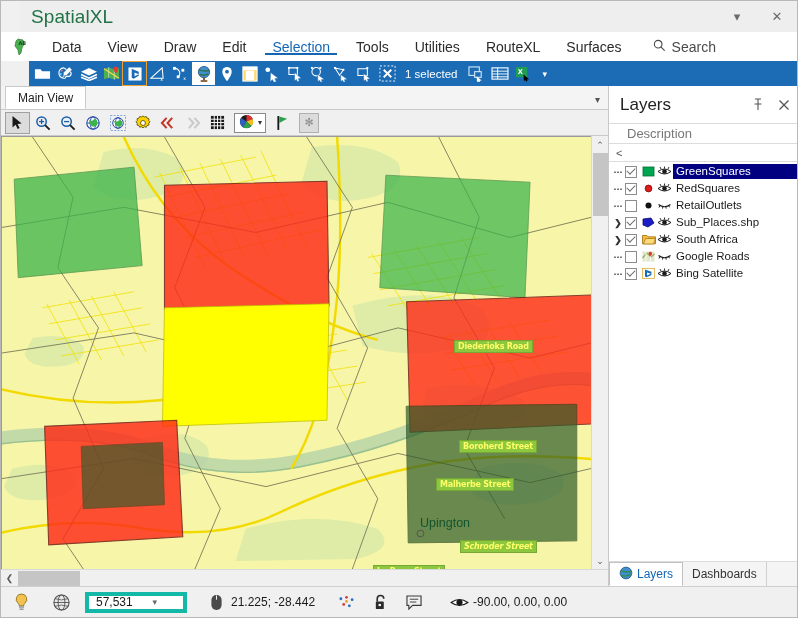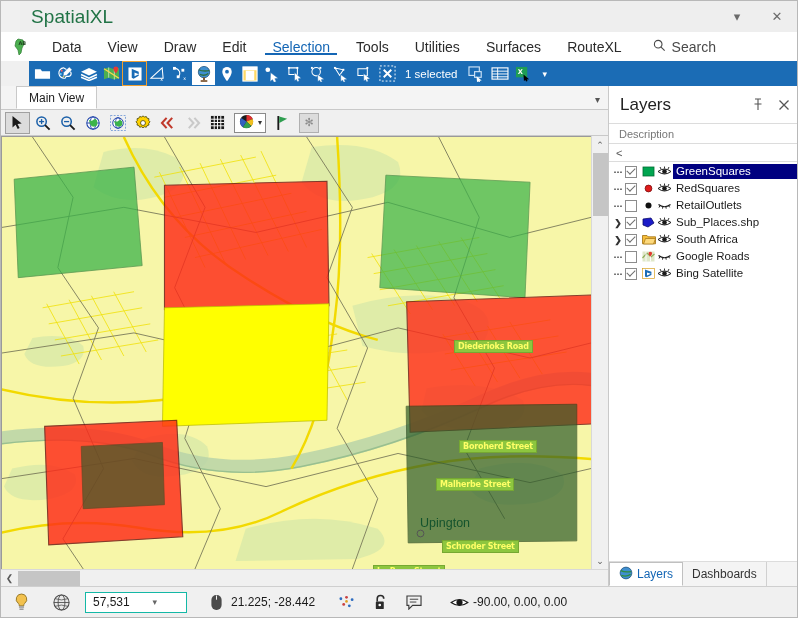--- a/index.html
+++ b/index.html
@@ -140,21 +140,21 @@
     flex: 0 0 auto;
   }
   .doctab {
     height: 23px;
     padding: 0 12px;
     display: flex; align-items: center;
     font-size: 12px;
     background: #ffffff;
     border: 1px solid #c9c9c9;
     border-bottom: 1px solid #ffffff;
-    margin-left: 15px;
+    margin-left: 4px;
     color: #222;
   }
   .tabstrip-caret {
     position: absolute; right: 8px; bottom: 4px;
     color: #555; font-size: 10px;
   }
 
   .maptools {
     height: 26px;
     background: #f0f0f0;
@@ -270,23 +270,23 @@
   .panel-title { font-size: 17px; color: #222; flex: 1 1 auto; }
   .panel-btn {
     width: 26px; height: 26px;
     display: flex; align-items: center; justify-content: center;
     color: #555; font-size: 12px;
   }
   .panel-desc {
     height: 20px;
     border-bottom: 1px solid #dcdcdc;
     display: flex; align-items: center;
-    padding-left: 10px;
+    padding-left: 18px;
     color: #777;
-    font-size: 11px;
+    font-size: 13px;
     flex: 0 0 auto;
   }
   .panel-collapse {
     height: 18px;
     border-bottom: 1px solid #dcdcdc;
     display: flex; align-items: center;
     padding-left: 7px;
     color: #555;
     font-size: 11px;
     flex: 0 0 auto;
@@ -366,21 +366,21 @@
     flex: 0 0 auto;
     gap: 0;
   }
   .sb-icon {
     width: 40px; height: 31px;
     display: flex; align-items: center; justify-content: center;
     flex: 0 0 auto;
   }
   .sb-combo {
     width: 102px; height: 21px;
-    border: 1px solid #14b8a6;
+    border: 4px solid #14b8a6;
     background: #ffffff;
     display: flex; align-items: center;
     padding: 0 2px 0 7px;
     margin-left: 4px;
     flex: 0 0 auto;
   }
   .sb-combo span { flex: 1 1 auto; font-size: 12px; color: #1a1a1a; }
   .sb-combo .car { color: #666; font-size: 9px; padding-right: 4px; }
   .sb-text { font-size: 12px; color: #1a1a1a; white-space: nowrap; }
   .sb-gap { width: 14px; flex: 0 0 auto; }
@@ -405,22 +405,22 @@
         <text x="8.5" y="7.5" font-size="5" fill="#1b3f1b" font-family="DejaVu Sans" font-weight="bold">AB</text>
       </svg>
     </div>
     <div class="menu-item">Data</div>
     <div class="menu-item">View</div>
     <div class="menu-item">Draw</div>
     <div class="menu-item">Edit</div>
     <div class="menu-item active">Selection</div>
     <div class="menu-item">Tools</div>
     <div class="menu-item">Utilities</div>
+    <div class="menu-item">RouteXL</div>
     <div class="menu-item">Surfaces</div>
-    <div class="menu-item">RouteXL</div>
     <div class="menu-search">
       <span>
         <svg width="13" height="13" viewBox="0 0 14 14">
             <circle cx="5.6" cy="5.6" r="4.1" fill="none" stroke="#4a4a4a" stroke-width="1.2"></circle>
             <line x1="8.7" y1="8.7" x2="12.6" y2="12.6" stroke="#4a4a4a" stroke-width="1.2"></line>
           </svg>
       </span>
       <span>Search</span>
     </div>
   </div>
@@ -734,21 +734,21 @@
           </svg>
 
           <div class="towname" style="left:418px; top:379px;">Upington</div>
           <svg style="position:absolute;left:414px;top:392px;" width="9" height="9">
               <circle cx="4.5" cy="4.5" r="3.4" fill="none" stroke="#555" stroke-width="1"></circle>
             </svg>
 
           <div class="maplabel" style="left:452px; top:203px;">Diederioks Road</div>
           <div class="maplabel" style="left:457px; top:303px;">Boroherd Street</div>
           <div class="maplabel" style="left:434px; top:341px;">Malherbe Street</div>
-          <div class="maplabel" style="left:440px; top:403px;">Schroder Street</div>
+          <div class="maplabel" style="left:458px; top:403px;font-style:italic;">Schroder Street</div>
           <div class="maplabel" style="left:371px; top:428px;">Le Roux Street</div>
 
         </div>
 
         <div class="vscroll">
           <div class="sc-arrow">⌃</div>
           <div class="sc-thumb" style="height:63px"></div>
           <div class="sc-track"></div>
           <div class="sc-arrow">⌄</div>
         </div>

